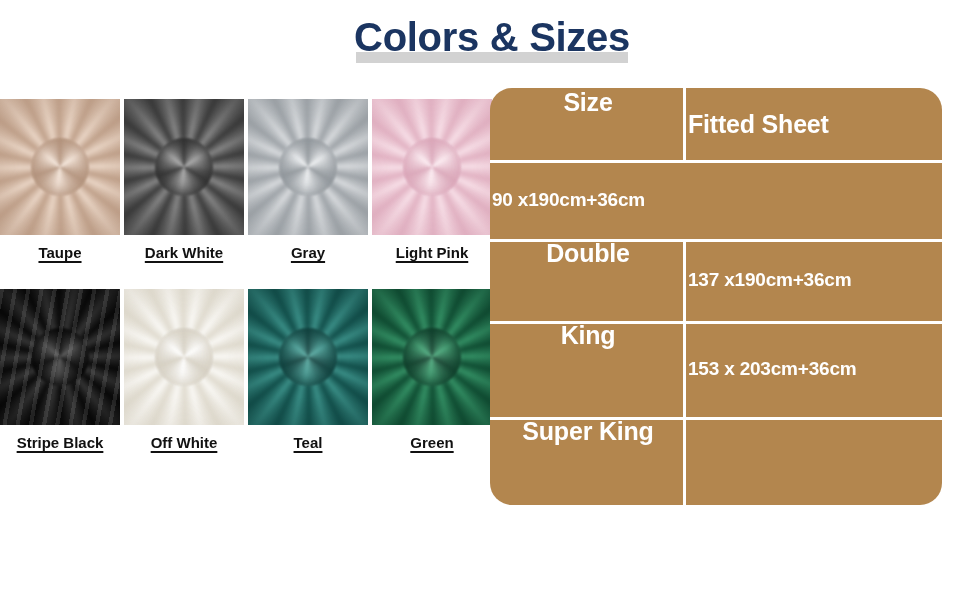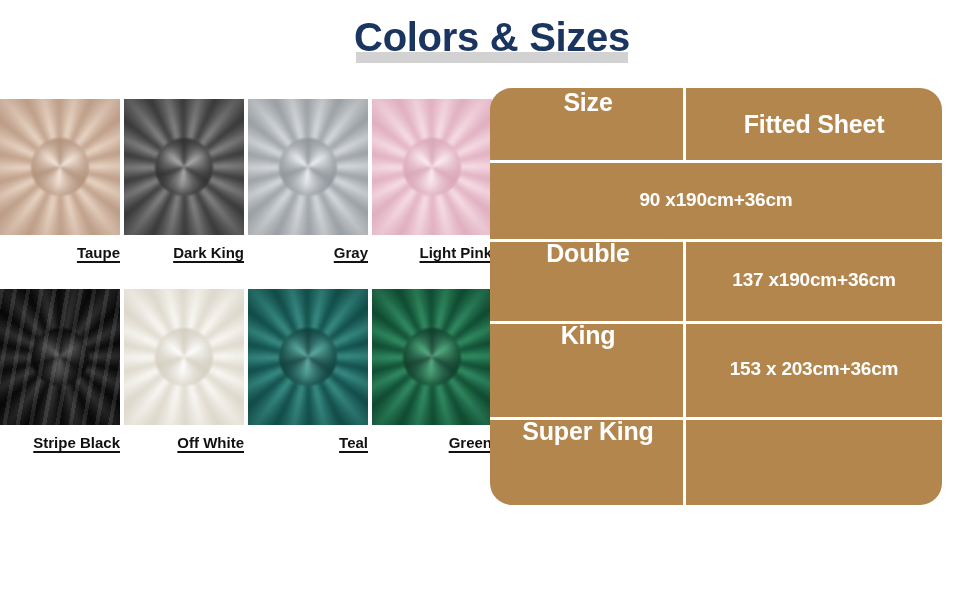--- a/index.html
+++ b/index.html
@@ -55,21 +55,21 @@
   .swatch-row {
     display: flex;
     width: 488px;
     gap: 4px;
     margin-bottom: 0;
   }
   .swatch-cell {
     width: 120px;
     display: flex;
     flex-direction: column;
-    align-items: flex-end;
+    align-items: center;
   }
   .swatch-img {
     width: 120px;
     height: 136px;
     position: relative;
     overflow: hidden;
   }
   
   .satin {
     position: absolute;
@@ -154,23 +154,23 @@
     right: 0;
     top: 0;
     width: 3px;
     height: 100%;
     background: #ffffff;
   }
   .trow .cell-val {
     flex: 1;
     display: flex;
     align-items: center;
-    justify-content: center;
+    justify-content: flex-start;
     box-sizing: border-box;
-    padding: 0 14px;
+    padding: 0 2px;
   }
   .trow.r0 { height: 72px; }
   .trow.r1 { height: 79px; }
   .trow.r2 { height: 82px; }
   .trow.r3 { height: 96px; }
   .trow.r4 { height: 88px; }
 
   .th-size, .th-val {
     color: #ffffff;
     font-weight: bold;
@@ -214,21 +214,21 @@
     </div>
     <div class="swatch-cell">
       <div class="swatch-img">
         <div class="satin" id="sw-0-1">
             <div class="base" style="background: rgb(88, 88, 88);"></div>
             <div class="rays" style="background: conic-gradient(from 12deg, rgb(166, 166, 166) 0deg, rgb(43, 43, 43) 12.9deg, rgb(166, 166, 166) 25.7deg, rgb(166, 166, 166) 25.7deg, rgb(43, 43, 43) 38.6deg, rgb(166, 166, 166) 51.4deg, rgb(166, 166, 166) 51.4deg, rgb(43, 43, 43) 64.3deg, rgb(166, 166, 166) 77.1deg, rgb(166, 166, 166) 77.1deg, rgb(43, 43, 43) 90deg, rgb(166, 166, 166) 102.9deg, rgb(166, 166, 166) 102.9deg, rgb(43, 43, 43) 115.7deg, rgb(166, 166, 166) 128.6deg, rgb(166, 166, 166) 128.6deg, rgb(43, 43, 43) 141.4deg, rgb(166, 166, 166) 154.3deg, rgb(166, 166, 166) 154.3deg, rgb(43, 43, 43) 167.1deg, rgb(166, 166, 166) 180deg, rgb(166, 166, 166) 180deg, rgb(43, 43, 43) 192.9deg, rgb(166, 166, 166) 205.7deg, rgb(166, 166, 166) 205.7deg, rgb(43, 43, 43) 218.6deg, rgb(166, 166, 166) 231.4deg, rgb(166, 166, 166) 231.4deg, rgb(43, 43, 43) 244.3deg, rgb(166, 166, 166) 257.1deg, rgb(166, 166, 166) 257.1deg, rgb(43, 43, 43) 270deg, rgb(166, 166, 166) 282.9deg, rgb(166, 166, 166) 282.9deg, rgb(43, 43, 43) 295.7deg, rgb(166, 166, 166) 308.6deg, rgb(166, 166, 166) 308.6deg, rgb(43, 43, 43) 321.4deg, rgb(166, 166, 166) 334.3deg, rgb(166, 166, 166) 334.3deg, rgb(43, 43, 43) 347.1deg, rgb(166, 166, 166) 360deg); opacity: 0.58; filter: blur(1.4px);"></div>
             <div class="swirl" style="background: conic-gradient(rgb(43, 43, 43) 0deg, rgb(166, 166, 166) 55deg, rgb(43, 43, 43) 120deg, rgb(166, 166, 166) 185deg, rgb(43, 43, 43) 250deg, rgb(166, 166, 166) 310deg, rgb(43, 43, 43) 360deg); box-shadow: rgb(43, 43, 43) 0px 0px 14px 4px inset; filter: blur(0.8px); opacity: 0.95;"></div>
             <div class="gloss" style="background: radial-gradient(circle, rgba(255, 255, 255, 0.18) 0%, rgba(255, 255, 255, 0) 38%), radial-gradient(circle, rgba(0, 0, 0, 0) 45%, rgb(43, 43, 43) 130%); opacity: 0.75;"></div>
           </div>
       </div>
-      <div class="label">Dark King</div>
+      <div class="label">Dark White</div>
     </div>
     <div class="swatch-cell">
       <div class="swatch-img">
         <div class="satin" id="sw-0-2">
             <div class="base" style="background: rgb(184, 188, 192);"></div>
             <div class="rays" style="background: conic-gradient(from 12deg, rgb(238, 240, 242) 0deg, rgb(141, 147, 152) 12.9deg, rgb(238, 240, 242) 25.7deg, rgb(238, 240, 242) 25.7deg, rgb(141, 147, 152) 38.6deg, rgb(238, 240, 242) 51.4deg, rgb(238, 240, 242) 51.4deg, rgb(141, 147, 152) 64.3deg, rgb(238, 240, 242) 77.1deg, rgb(238, 240, 242) 77.1deg, rgb(141, 147, 152) 90deg, rgb(238, 240, 242) 102.9deg, rgb(238, 240, 242) 102.9deg, rgb(141, 147, 152) 115.7deg, rgb(238, 240, 242) 128.6deg, rgb(238, 240, 242) 128.6deg, rgb(141, 147, 152) 141.4deg, rgb(238, 240, 242) 154.3deg, rgb(238, 240, 242) 154.3deg, rgb(141, 147, 152) 167.1deg, rgb(238, 240, 242) 180deg, rgb(238, 240, 242) 180deg, rgb(141, 147, 152) 192.9deg, rgb(238, 240, 242) 205.7deg, rgb(238, 240, 242) 205.7deg, rgb(141, 147, 152) 218.6deg, rgb(238, 240, 242) 231.4deg, rgb(238, 240, 242) 231.4deg, rgb(141, 147, 152) 244.3deg, rgb(238, 240, 242) 257.1deg, rgb(238, 240, 242) 257.1deg, rgb(141, 147, 152) 270deg, rgb(238, 240, 242) 282.9deg, rgb(238, 240, 242) 282.9deg, rgb(141, 147, 152) 295.7deg, rgb(238, 240, 242) 308.6deg, rgb(238, 240, 242) 308.6deg, rgb(141, 147, 152) 321.4deg, rgb(238, 240, 242) 334.3deg, rgb(238, 240, 242) 334.3deg, rgb(141, 147, 152) 347.1deg, rgb(238, 240, 242) 360deg); opacity: 0.58; filter: blur(1.4px);"></div>
             <div class="swirl" style="background: conic-gradient(rgb(141, 147, 152) 0deg, rgb(238, 240, 242) 55deg, rgb(141, 147, 152) 120deg, rgb(238, 240, 242) 185deg, rgb(141, 147, 152) 250deg, rgb(238, 240, 242) 310deg, rgb(141, 147, 152) 360deg); box-shadow: rgb(141, 147, 152) 0px 0px 14px 4px inset; filter: blur(0.8px); opacity: 0.95;"></div>
             <div class="gloss" style="background: radial-gradient(circle, rgba(255, 255, 255, 0.18) 0%, rgba(255, 255, 255, 0) 38%), radial-gradient(circle, rgba(0, 0, 0, 0) 45%, rgb(141, 147, 152) 130%); opacity: 0.75;"></div>
           </div>
       </div>

